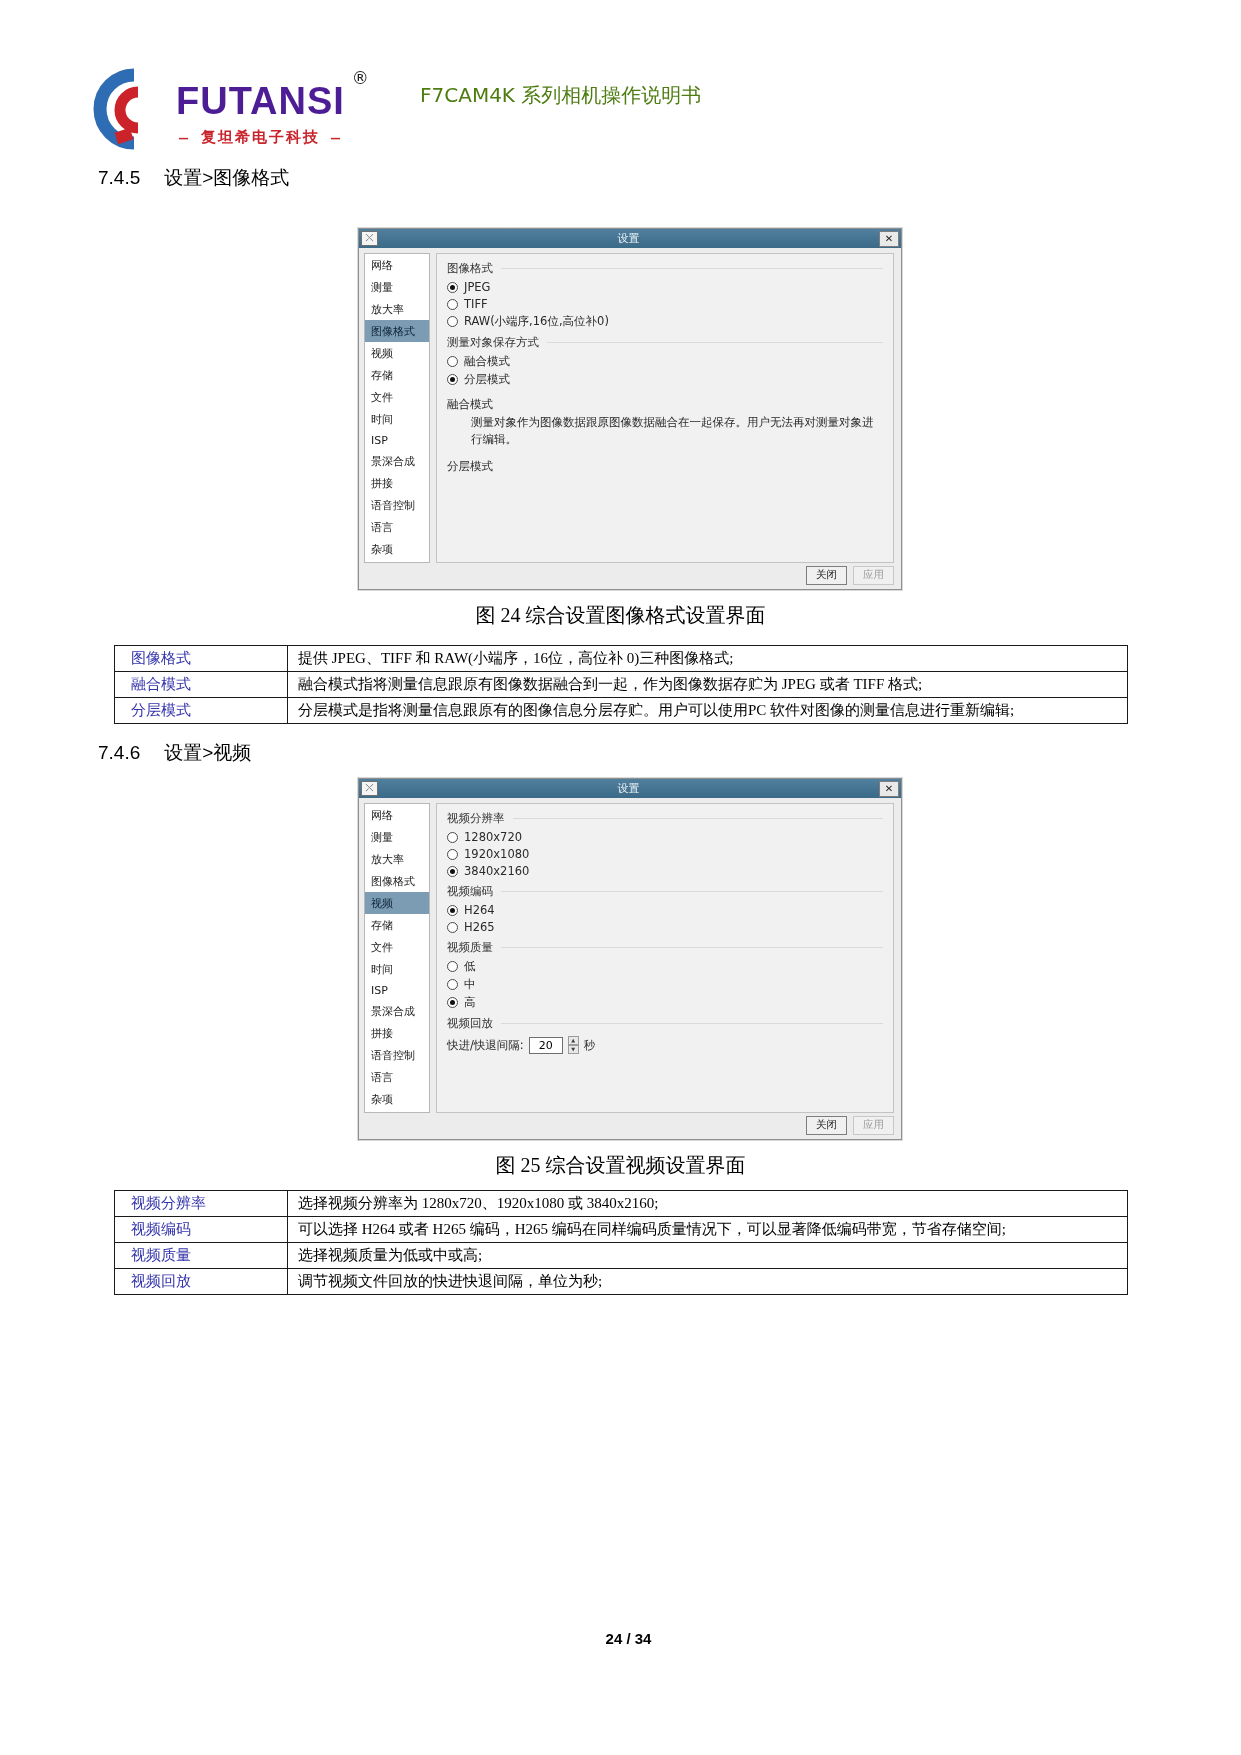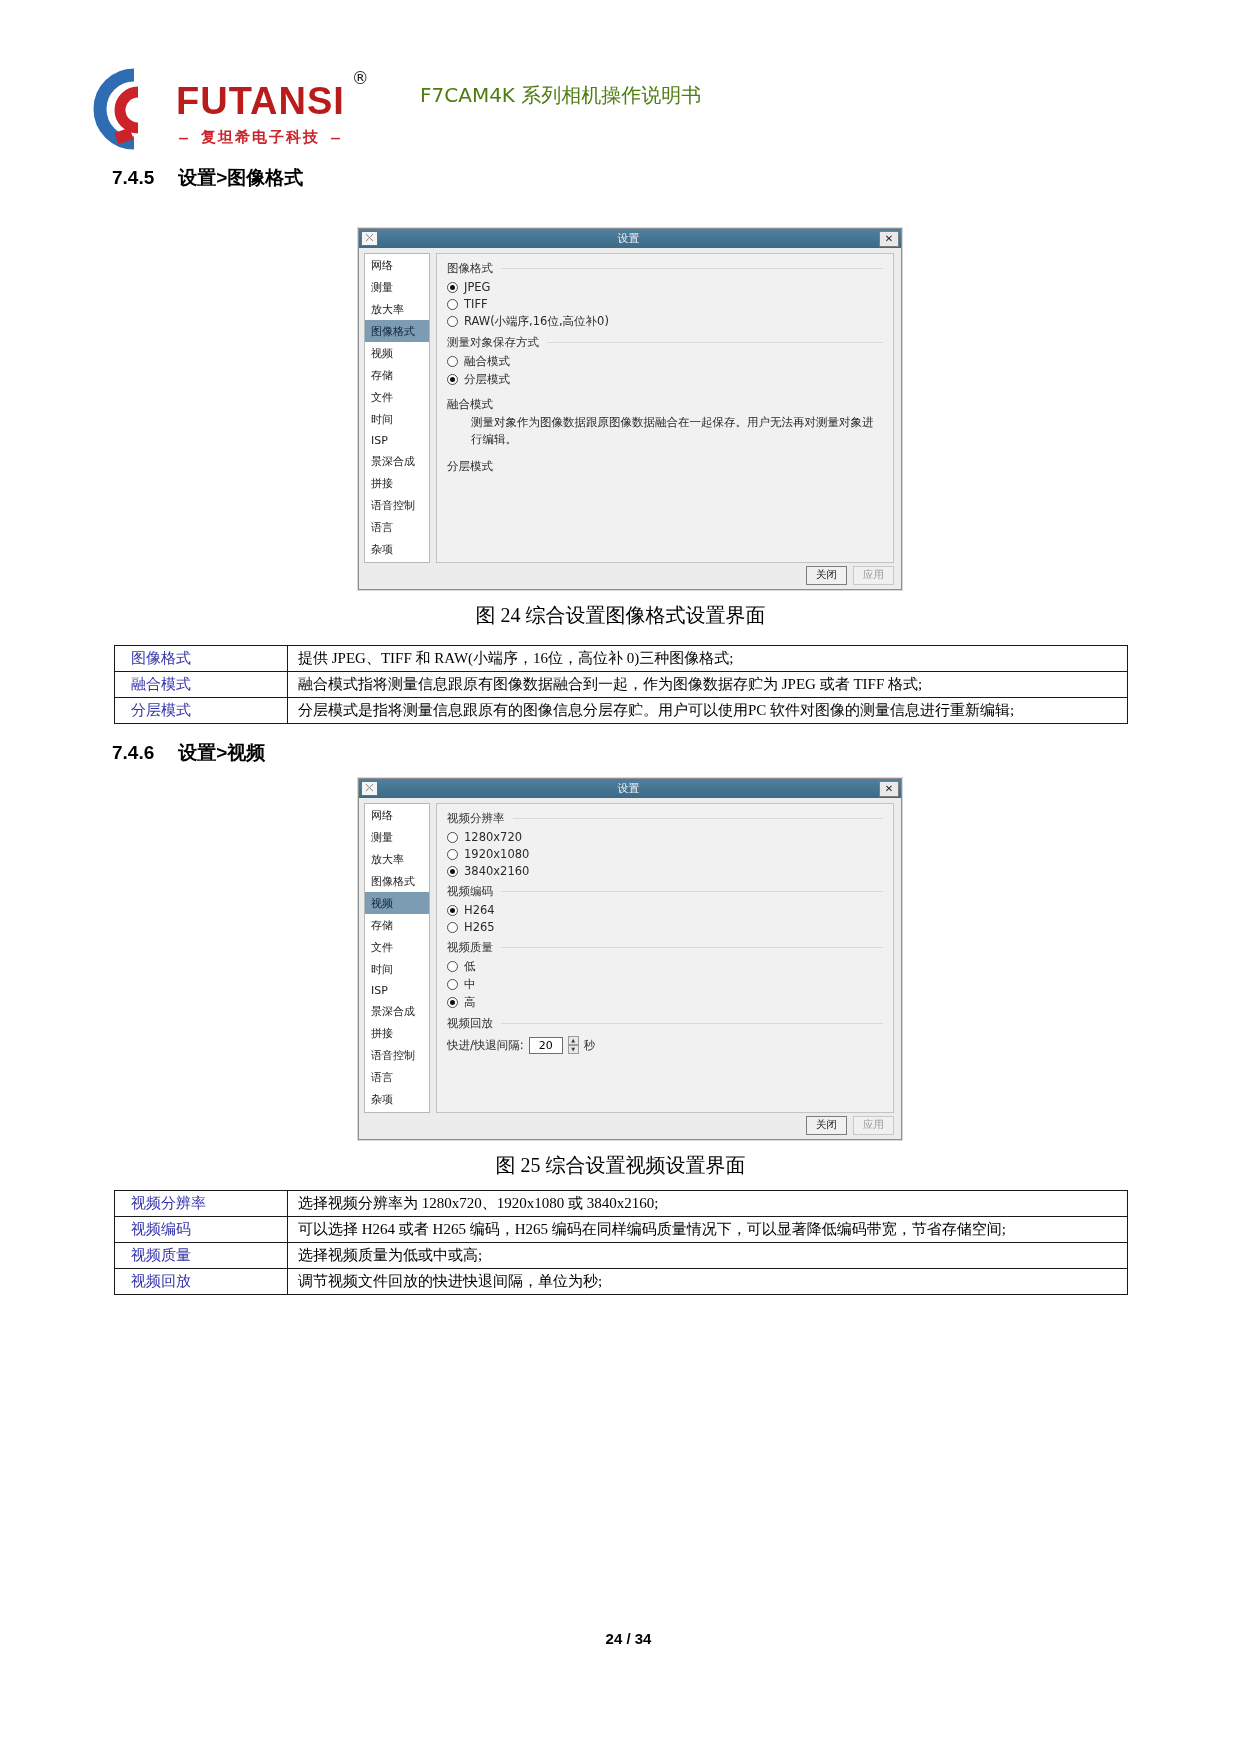--- a/index.html
+++ b/index.html
@@ -5,27 +5,27 @@
   html,body { margin:0; padding:0; }
   body {
     width:1241px; height:1755px; position:relative; background:#ffffff;
     font-family:"DejaVu Sans", sans-serif; color:#000;
   }
 
   
   .hdr-logo { position:absolute; left:92px; top:68px; display:flex; align-items:flex-start; }
   .logo-textcol { margin-left:10px; padding-top:14px; }
   .logo-name-row { position:relative; display:inline-block; }
-  .logo-name { font-family:"Liberation Sans","DejaVu Sans",sans-serif; font-size:38px; font-weight:bold; letter-spacing:1px; color:#b91c1c; line-height:1; }
+  .logo-name { font-family:"Liberation Sans","DejaVu Sans",sans-serif; font-size:38px; font-weight:bold; letter-spacing:1px; color:#4c1d95; line-height:1; }
   .logo-reg { position:absolute; top:-14px; right:-24px; font-size:17px; color:#221e1f; }
   .logo-tagline { margin-top:8px; text-align:center; color:#c9242b; font-size:15px; font-weight:bold; letter-spacing:2px; font-family:Liberation Mono, monospace; }
   .doc-title { position:absolute; left:420px; top:82px; font-size:20px; font-weight:500; color:#4d7c0f; }
 
   
-  .sec-hd { position:absolute; left:112px; font-family:"Liberation Sans","DejaVu Sans",sans-serif; font-size:19px; font-weight:bold; color:#000; }
+  .sec-hd { position:absolute; left:98px; font-family:"Liberation Sans","DejaVu Sans",sans-serif; font-size:19px; font-weight:normal; color:#000; }
   .sec-hd .num { margin-right:24px; }
 
   
   .fig-caption { position:absolute; left:0; width:1241px; text-align:center; font-family:"Liberation Serif","DejaVu Serif",serif; font-size:20px; color:#000; }
 
   
   .dlg { position:absolute; left:358px; width:542px; height:360px; background:#ececec; border:1px solid #8f8f8f; box-shadow:0 0 0 1px #d9d9d9; }
   .dlg-titlebar { height:19px; background:linear-gradient(#50809e,#3a6a88); display:flex; align-items:center; }
   .dlg-appicon { width:15px; height:13px; margin-left:2px; background:#f4f4f4; border:1px solid #6f6f6f; font-size:10px; line-height:12px; text-align:center; color:#333; }
   .dlg-title { flex:1; text-align:center; color:#edf2f5; font-size:11px; }

